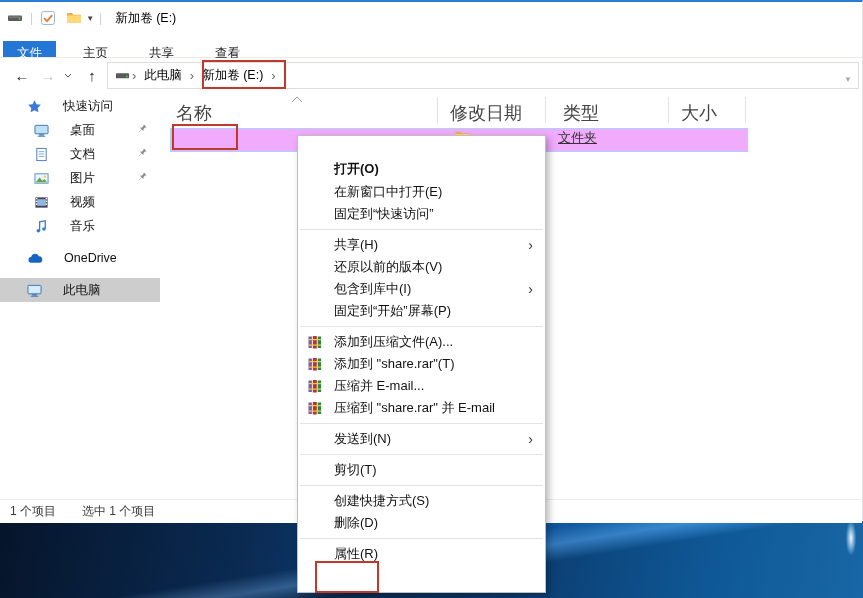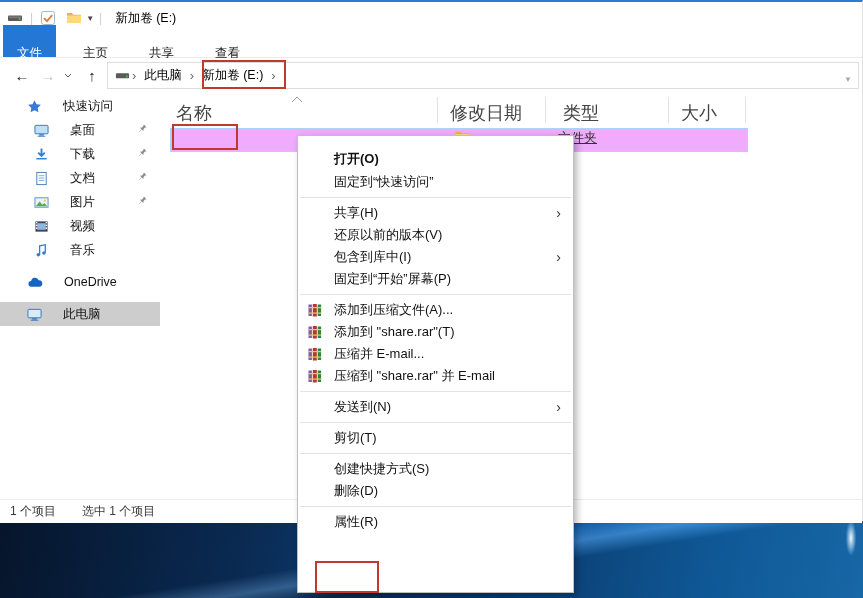--- a/index.html
+++ b/index.html
@@ -22,21 +22,21 @@
 
   .titlebar { position:absolute; left:0; top:2px; width:100%; height:28px; background:#fff;
     display:flex; align-items:center; }
   .qat-sep { color:#cfcfcf; margin:0 5px; font-size:12px; }
   .qat-btn { display:flex; align-items:center; justify-content:center; width:20px; height:20px; }
   .qat-caret { font-size:8px; color:#444; margin-left:2px; }
   .win-title { margin-left:8px; font-size:12.5px; color:#000; }
 
   .ribbon-tabs { position:absolute; left:0; top:30px; width:100%; height:26px; background:#fff;
     display:flex; align-items:flex-end; border-bottom:1px solid #eeeae6; }
-  .tab { height:16px; line-height:25px; padding:16px 14px; margin-right:13px; font-size:12.5px; color:#222; }
+  .tab { height:16px; line-height:25px; padding:0 14px; margin-right:13px; font-size:12.5px; color:#222; }
   .tab.active { background:#2577d6; color:#fff; margin-left:3px; }
 
   .address-row { position:absolute; left:0; top:56px; width:100%; height:34px; background:#fff; }
   .nav-btn { position:absolute; top:0; height:34px; display:flex; align-items:center; justify-content:center;
     font-size:15px; }
   .addr-field { position:absolute; left:107px; top:4px; width:752px; height:27px; background:#fff;
     border:1px solid #ddd; display:flex; align-items:center; padding-left:7px; font-size:12.5px; }
   .crumb { padding:0 6px; color:#000; }
   .crumb-sep { color:#666; font-size:13px; padding:0 2px; }
   .addr-caret { position:absolute; right:6px; top:12px; font-size:8px; color:#aaa; }
@@ -61,22 +61,22 @@
   .file-row .f-name { margin-left:6px; color:#000; }
   .file-row .f-type { position:absolute; left:387px; color:#333;text-decoration:underline; }
 
   
   .statusbar { position:absolute; left:0; top:497px; width:100%; height:24px; background:#fff;
     border-top:1px solid #ececec; display:flex; align-items:center; font-size:12px; color:#3a3a3a; }
   .statusbar .s1 { margin-left:10px; }
   .statusbar .s2 { margin-left:26px; }
 
   
-  .ctx-menu { position:absolute; left:297px; top:135px; width:277px; height:458px; background:#fff;
-    border:1px solid #bfbfbf; box-shadow:3px 3px 7px rgba(0,0,0,.28); padding-top:10px; font-size:13px; }
+  .ctx-menu { position:absolute; left:297px; top:135px; width:249px; height:458px; background:#fff;
+    border:1px solid #bfbfbf; box-shadow:3px 3px 7px rgba(0,0,0,.28); padding-top:20px; font-size:13px; }
   .mi { position:relative; height:22px; display:flex; align-items:center; padding-left:36px; color:#111; }
   .mi.first { height:25px; font-weight:bold; }
   .mi .mi-ico { position:absolute; left:9px; top:3px; }
   .mi .sub { position:absolute; right:12px; top:3px; color:#333; font-size:14px; }
   .msep { height:1px; background:#e3e3e3; margin:4px 2px; }
 
   
   .redbox { position:absolute; border:2px solid #c0392b; background:transparent; }
   .rb1 { left:202px; top:60px;  width:84px; height:29px; }
   .rb2 { left:172px; top:124px; width:66px; height:26px; }
@@ -165,34 +165,20 @@
       </div>
       <div class="side-item child">
         <span>
             <svg width="15" height="15" viewBox="0 0 16 16">
               <rect x="1" y="2.5" width="14" height="9" rx="1" fill="#bfe0f7" stroke="#3573b9"></rect>
               <rect x="5.5" y="12" width="5" height="1.4" fill="#3573b9"></rect>
               <rect x="4" y="13.6" width="8" height="1" fill="#3573b9"></rect>
             </svg>
           </span>
         <span class="lbl">桌面</span>
-        <span class="pin">
-            <svg width="12" height="12" viewBox="0 0 16 16">
-              <path d="M10.5 2l3.5 3.5-2 .6-2.2 2.2.3 2.7-2.4-2.4L4 12.3l-.3-.3 3.7-3.7-2.4-2.4 2.7.3L9.9 4z" fill="#8a8a8a"></path>
-            </svg>
-          </span>
-      </div>
-      <div class="side-item child">
-        <span>
-            <svg width="15" height="15" viewBox="0 0 16 16">
-              <path d="M8 1.5v7.5M4.5 6L8 9.5 11.5 6" stroke="#2f7fd6" stroke-width="2" fill="none"></path>
-              <path d="M2.5 12.5h11" stroke="#2f7fd6" stroke-width="1.6"></path>
-            </svg>
-          </span>
-        <span class="lbl">下载</span>
         <span class="pin">
             <svg width="12" height="12" viewBox="0 0 16 16">
               <path d="M10.5 2l3.5 3.5-2 .6-2.2 2.2.3 2.7-2.4-2.4L4 12.3l-.3-.3 3.7-3.7-2.4-2.4 2.7.3L9.9 4z" fill="#8a8a8a"></path>
             </svg>
           </span>
       </div>
       <div class="side-item child">
         <span>
             <svg width="15" height="15" viewBox="0 0 16 16">
               <rect x="3" y="1.5" width="10" height="13" fill="#fff" stroke="#4a7ab5"></rect>
@@ -300,20 +286,23 @@
       <span class="s1">1 个项目</span>
       <span class="s2">选中 1 个项目</span>
     </div>
   </div>
 
   <div class="ctx-menu">
     <div class="mi first">
         <span>打开(O)</span>
       </div>
     <div class="mi">
+        <span>在新窗口中打开(E)</span>
+      </div>
+    <div class="mi">
         <span>固定到“快速访问”</span>
       </div>
     <div class="msep"></div>
     <div class="mi">
         <span>共享(H)</span>
         <span class="sub">›</span>
       </div>
     <div class="mi">
         <span>还原以前的版本(V)</span>
       </div>

